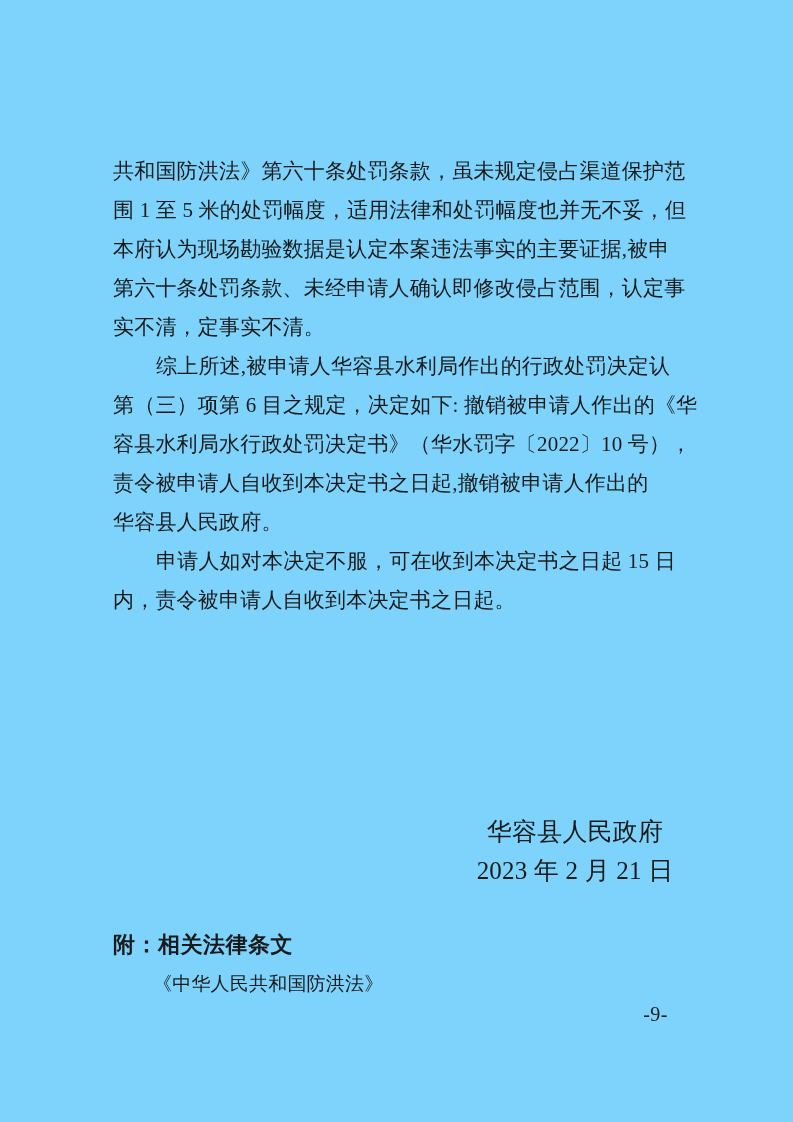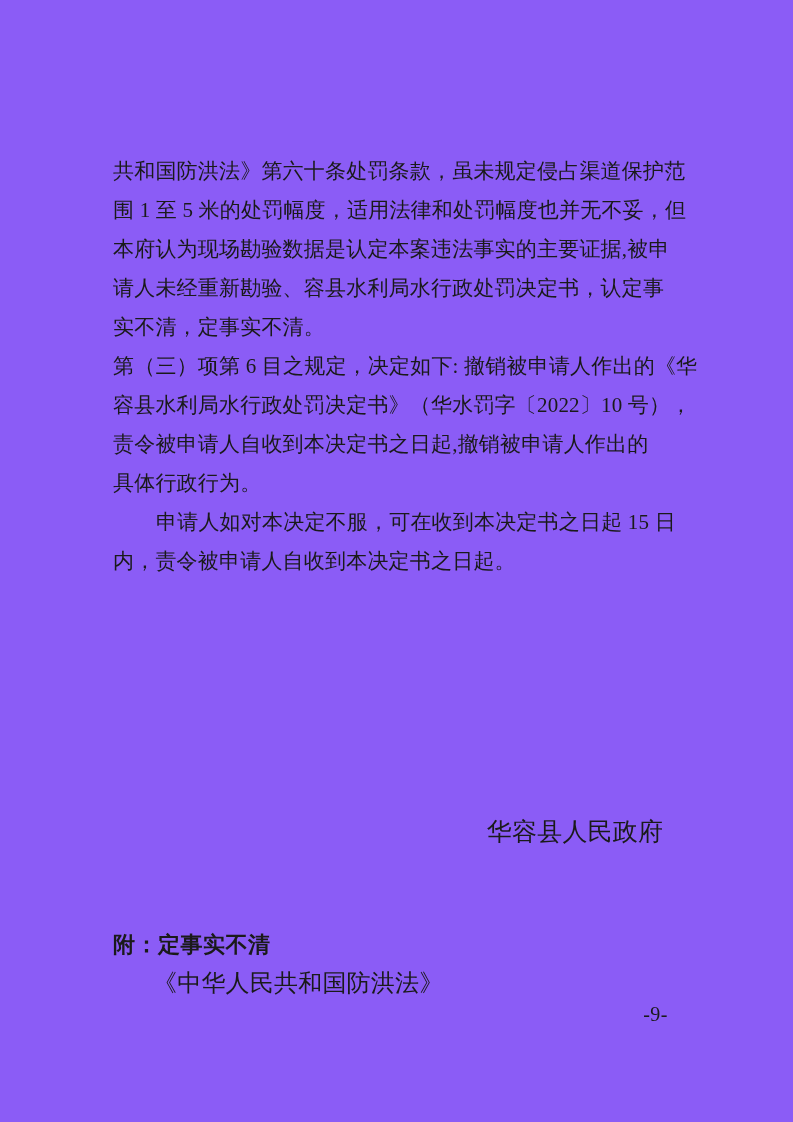--- a/index.html
+++ b/index.html
@@ -2,21 +2,21 @@
 <html><head>
 <meta charset="utf-8">
 <style>
   * { margin: 0; padding: 0; box-sizing: border-box; }
   html, body { background: #e8e8e8; }
   .page {
     position: relative;
     width: 793px;
     height: 1122px;
     margin: 0 auto;
-    background: #8b5cf6;
+    background: #7dd3fc;
     color: #1a1a1a;
     font-family: "Liberation Serif", "DejaVu Serif", serif;
     overflow: hidden;
     padding-left: 16px;
   }
   .body-text {
     position: absolute;
     left: 113px;
     top: 152px;
     width: 570px;
@@ -54,21 +54,21 @@
   .attachment-heading {
     font-family: "Liberation Sans", "DejaVu Sans", sans-serif;
     font-weight: bold;
     font-size: 22px;
     line-height: 39px;
     height: 39px;
     letter-spacing: 0.5px;
     white-space: nowrap;
   }
   .attachment-ref {
-    font-size: 24px;
+    font-size: 19px;
     line-height: 39px;
     height: 39px;
     padding-left: 40px;
     letter-spacing: 0.2px;
     white-space: nowrap;
   }
   .page-number {
     position: absolute;
     right: 125px;
     top: 1001px;
@@ -79,34 +79,36 @@
 </style>
 </head>
 <body>
 
 <div class="page">
 
   <div class="body-text">
       <div class="body-line">共和国防洪法》第六十条处罚条款，虽未规定侵占渠道保护范</div>
       <div class="body-line">围 1 至 5 米的处罚幅度，适用法律和处罚幅度也并无不妥，但</div>
       <div class="body-line">本府认为现场勘验数据是认定本案违法事实的主要证据,被申</div>
-      <div class="body-line">请人未经重新勘验、容县水利局水行政处罚决定书，认定事</div>
+      <div class="body-line">第六十条处罚条款、未经申请人确认即修改侵占范围，认定事</div>
       <div class="body-line">实不清，定事实不清。</div>
+      <div class="body-line indent">综上所述,被申请人华容县水利局作出的行政处罚决定认</div>
       <div class="body-line">第（三）项第 6 目之规定，决定如下: 撤销被申请人作出的《华</div>
       <div class="body-line">容县水利局水行政处罚决定书》（华水罚字〔2022〕10 号），</div>
       <div class="body-line">责令被申请人自收到本决定书之日起,撤销被申请人作出的</div>
-      <div class="body-line">具体行政行为。</div>
+      <div class="body-line">华容县人民政府。</div>
       <div class="body-line indent">申请人如对本决定不服，可在收到本决定书之日起 15 日</div>
       <div class="body-line">内，责令被申请人自收到本决定书之日起。</div>
     </div>
 
   <div class="signature-block">
     <div class="sig-line">华容县人民政府</div>
+    <div class="sig-line">2023 年 2 月 21 日</div>
   </div>
 
   <div class="attachment">
-    <div class="attachment-heading">附：定事实不清</div>
+    <div class="attachment-heading">附：相关法律条文</div>
     <div class="attachment-ref">《中华人民共和国防洪法》</div>
   </div>
 
   <div class="page-number">-9-</div>
 
 </div>
 
 </body></html>

